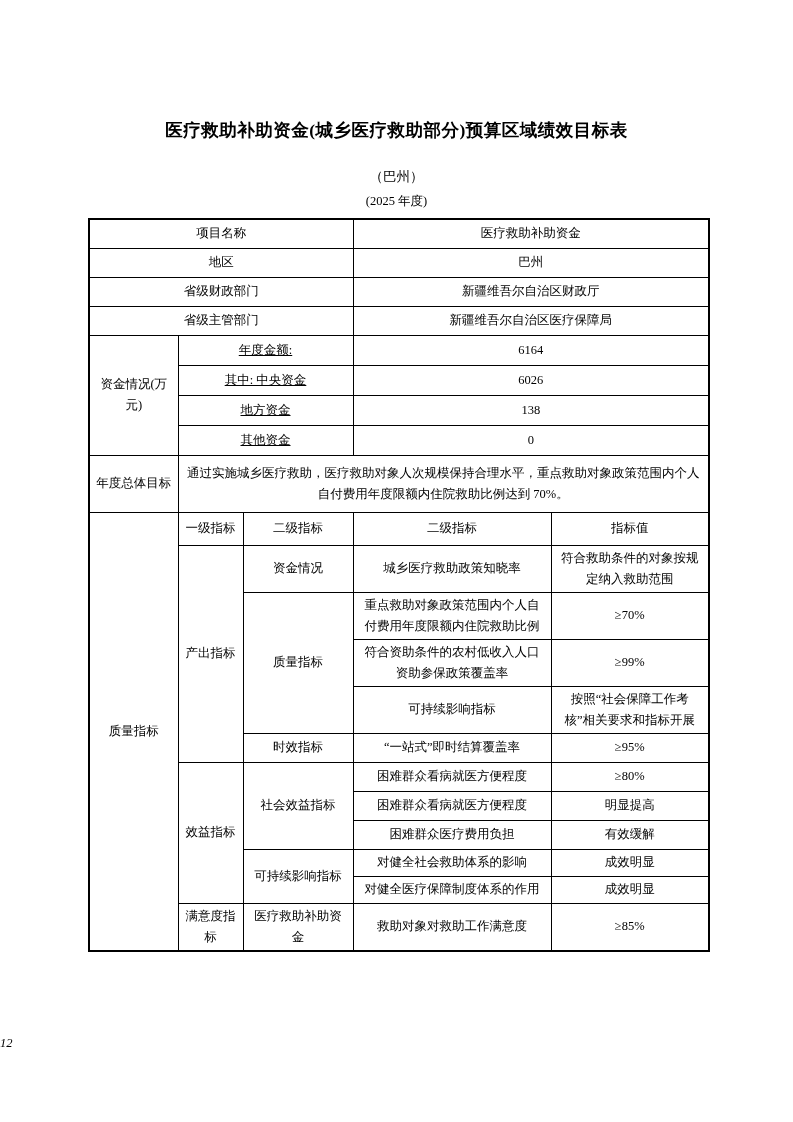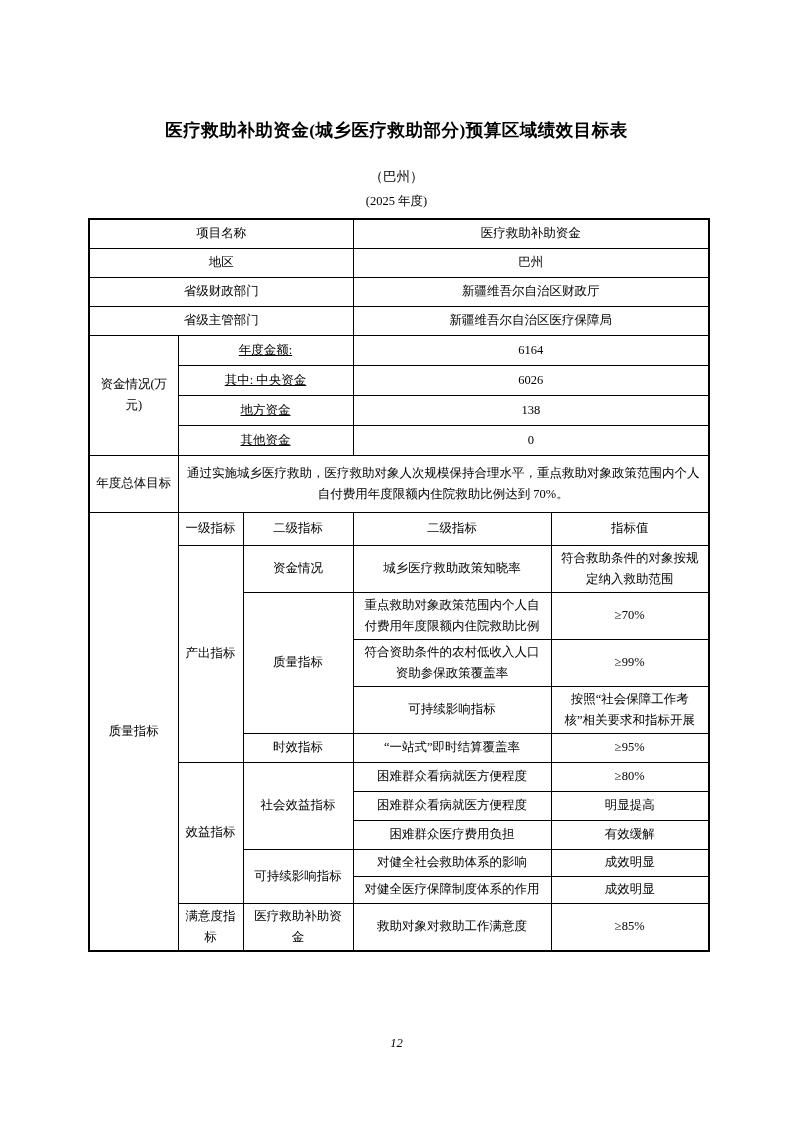--- a/index.html
+++ b/index.html
@@ -63,21 +63,20 @@
   td.c3  { padding: 2px 4px; line-height: 22px; }          
   td.tl  { text-align: left; padding: 2px 8px 2px 10px; line-height: 21px; } 
   td.fl  { text-align: left; padding: 2px 6px 2px 12px; text-decoration: underline; }  
   td.goal { text-align: justify; padding: 4px 10px; line-height: 23.5px; }
   td.vc  { line-height: 21px; font-family: Liberation Serif, serif; }                            
   .page-number {
     position: absolute;
     left: 0;
     width: 100%;
     top: 1036px;
-    text-align: center;
     font-size: 12.5px;
     font-style: italic;
   }
 </style>
 </head>
 <body>
 
 <div class="doc-title">医疗救助补助资金(城乡医疗救助部分)预算区域绩效目标表</div>
 <div class="doc-subtitle">（巴州）</div>
 <div class="doc-yearline">(2025 年度)</div>

